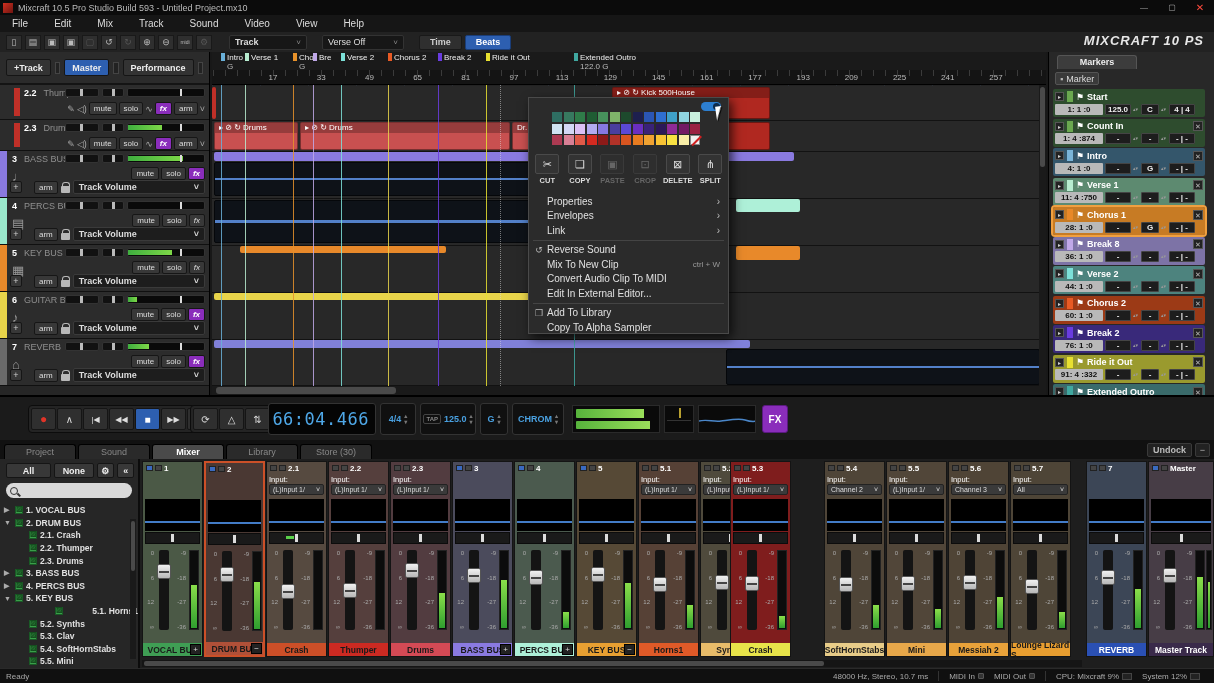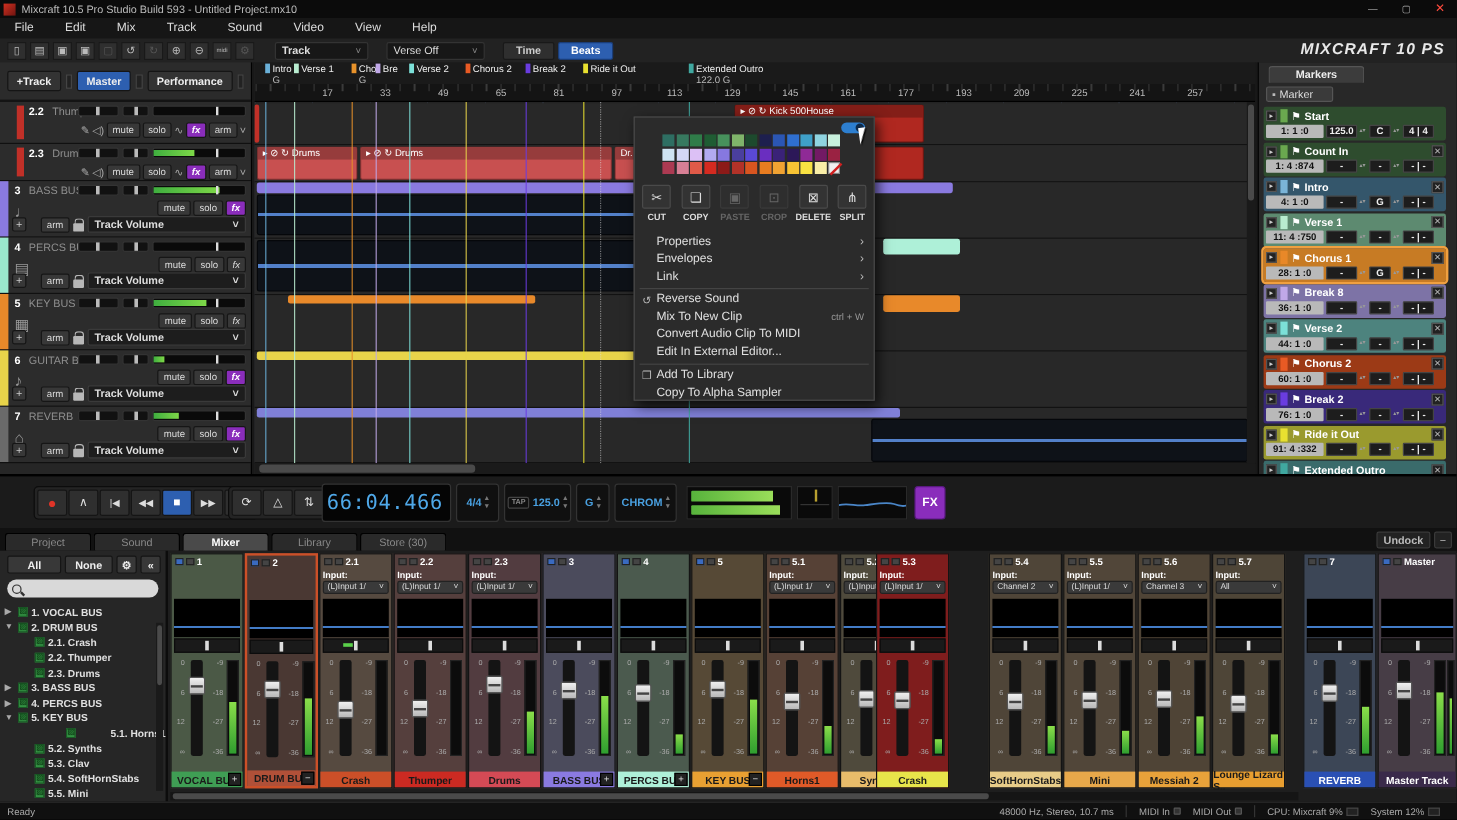--- a/index.html
+++ b/index.html
@@ -103,21 +103,21 @@
   .ctx-it .pre { position:absolute; left:4px; width:12px; text-align:center; color:#bbb; font-size:9px; }
   .ctx-it .arrow { margin-left:auto; color:#bbb; font-size:10px; }
   .ctx-it .short { margin-left:auto; color:#999; font-size:8px; }
   .ctx-sep { height:1px; background:#444; margin:2px 4px; }
   #cursor { position:absolute; left:716px; top:106px; z-index:60; width:0; height:0; border-left:6px solid #fff; border-right:5px solid transparent; border-bottom:14px solid transparent; filter:drop-shadow(1px 1px 0 #000); transform:rotate(-8deg); }
 
   
   #markers { left:1048px; top:52px; width:186px; height:343px; background:#282828; border-left:1px solid #000; }
   #mk-tab { position:absolute; left:8px; top:3px; width:80px; height:14px; background:#3c3c3c; border:1px solid #555; border-bottom:none; border-radius:3px 3px 0 0; color:#eee; font-weight:bold; text-align:center; line-height:13px; }
   #mk-close { position:absolute; right:4px; top:4px; width:11px; height:11px; background:#3a3a3a; border:1px solid #555; color:#ccc; font-size:8px; text-align:center; line-height:10px; }
-  #mk-add { position:absolute; left:6px; top:20px; height:13px; background:#3a3a3a; border:1px solid #555; border-radius:2px; color:#ddd; padding:0 16px 0 4px; display:flex; align-items:center; gap:3px; }
+  #mk-add { position:absolute; left:6px; top:20px; height:13px; background:#3a3a3a; border:1px solid #555; border-radius:2px; color:#ddd; padding:0 4px 0 4px; display:flex; align-items:center; gap:3px; }
   #mk-add::before { content:"▪"; color:#bbb; }
   #mk-list { position:absolute; left:4px; top:37px; width:152px; }
   .mk { position:relative; height:28px; margin-bottom:1.5px; border-radius:2px; padding:1px 2px; }
   .mk.sel { outline:2px solid #f0a040; }
   .mk .r1 { display:flex; align-items:center; gap:3px; height:13px; }
   .mk .exp { width:9px; height:9px; background:#222; border:1px solid #555; color:#ccc; font-size:6px; text-align:center; line-height:8px; }
   .mk .swc { width:6px; height:11px; }
   .mk .flg { color:#fff; font-size:9px; }
   .mk .nm { color:#fff; font-weight:bold; font-size:9px; white-space:nowrap; }
   .mk .x { margin-left:auto; width:10px; height:10px; background:#222; border:1px solid #555; color:#bbb; font-size:7px; text-align:center; line-height:9px; }
@@ -170,21 +170,21 @@
   #br-scroll { position:absolute; right:2px; top:60px; width:6px; height:140px; background:#1a1a1a; }
   #br-scroll i { position:absolute; left:1px; right:1px; top:2px; height:50px; background:#4a4a4a; border-radius:2px; }
 
   #strips { position:absolute; left:142px; top:2px; height:198px; }
   .strip { position:absolute; top:0; width:61px; height:196px; background:#333; border:1px solid #141414; }
   .strip.sel { border:2px solid #cc5028; }
   .st-head { height:12px; display:flex; align-items:center; gap:2px; padding-left:3px; color:#fff; font-weight:bold; font-size:8px; }
   .msq { width:7px; height:6px; background:#3a6ac0; border:1px solid #222; }
   .msq.off { background:#444; }
   .st-input { height:24px; padding:1px 2px; }
-  .st-input .ilab { color:#fff; font-weight:bold; font-size:7.5px; }
+  .st-input .ilab { color:#fff; font-weight:normal; font-size:7.5px; }
   .st-input .idd { height:11px; background:#3a3a3a; border:1px solid #222; border-radius:2px; color:#ddd; font-size:7px; display:flex; align-items:center; justify-content:space-between; padding:0 3px; }
   .st-eq { height:32px; margin:1px 2px; background:#000;
      background-image:linear-gradient(180deg, transparent 0 70%, rgba(70,130,210,.95) 70% 76%, transparent 76%); }
   .st-pan { height:12px; margin:0 2px; background:#1a1a1a; border:1px solid #0c0c0c; position:relative; }
   .st-pan i { position:absolute; left:48%; top:1px; width:3px; height:8px; background:#ddd; }
   .st-pan s { position:absolute; left:30%; top:3px; width:8px; height:3px; background:#5ad04a; }
   .st-fad { position:relative; height:88px; margin-top:2px; }
   .scale { position:absolute; top:4px; bottom:4px; display:flex; flex-direction:column; justify-content:space-between; color:#aaa; font-size:6px; text-align:right; }
   .scale.l { left:1px; width:10px; }
   .scale.r { left:31px; width:12px; }

